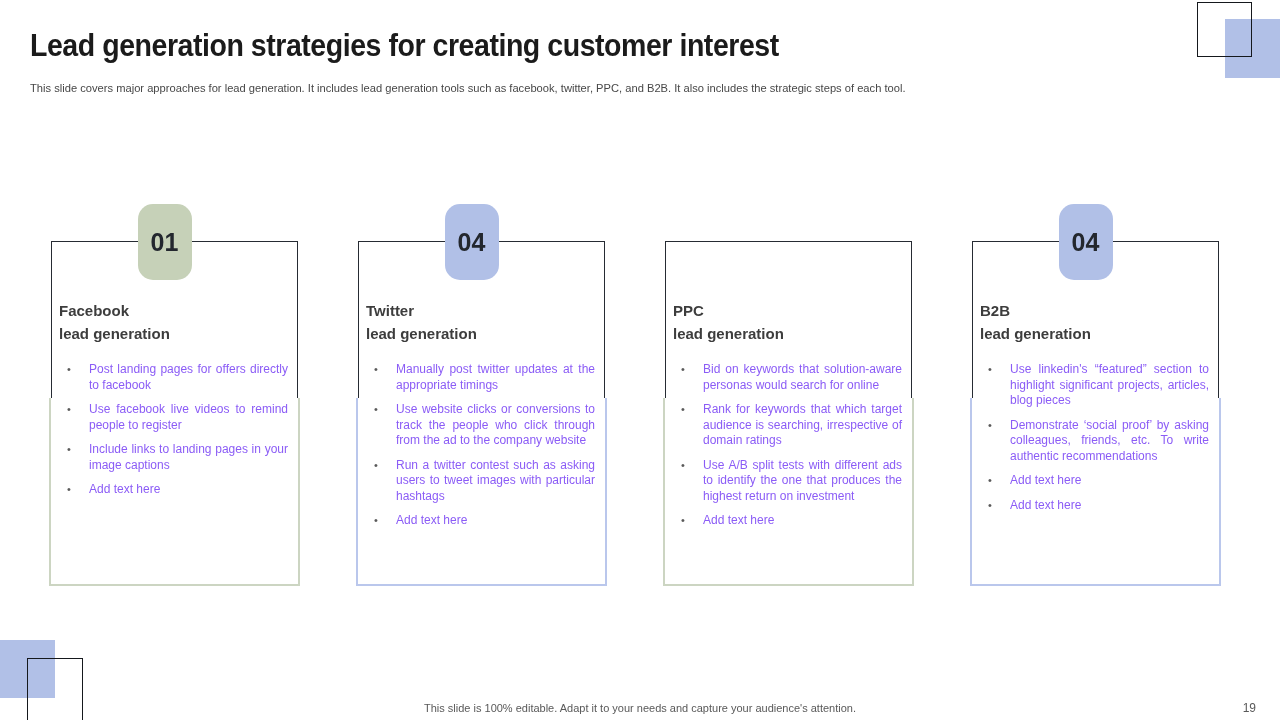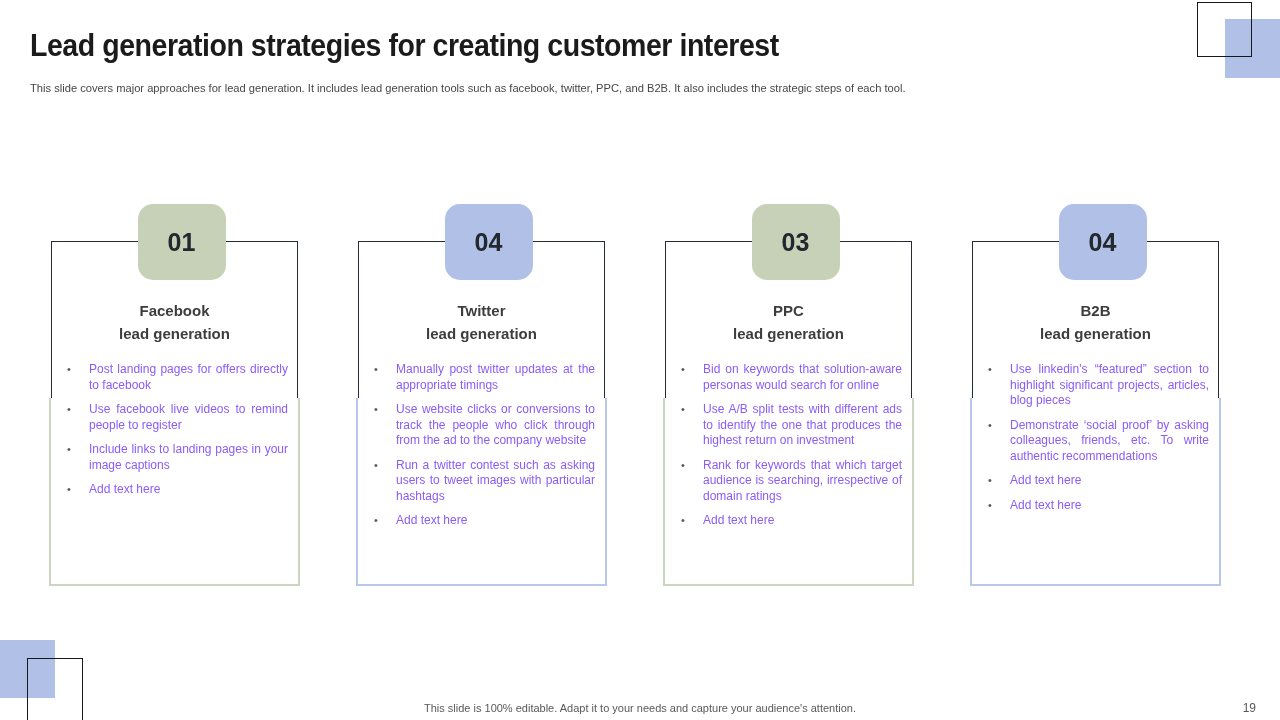--- a/index.html
+++ b/index.html
@@ -50,30 +50,30 @@
     position:absolute; top:0; left:0; right:0; height:157px;
     border:1px solid var(--dark-border); border-bottom:none;
   }
   .frame-bottom {
     position:absolute; top:157px; left:-2px; right:-2px; bottom:-3px;
     border:2px solid var(--frame); border-top:none;
   }
 
   .badge {
     position:absolute; top:-37px; left:50%; margin-left:-37px;
-    width:88px; height:76px; border-radius:15px;
+    width:54px; height:76px; border-radius:15px;
     background:var(--badge);
     display:flex; align-items:center; justify-content:center;
     font-size:25px; font-weight:700; color:#23272e; z-index:4;
   }
 
   .card-title {
     position:relative; z-index:1;
     margin:58px 8px 0;
-    text-align:center;
+    text-align:left;
     font-size:15px; font-weight:700; color:#3d3d3d; line-height:23px;
   }
 
   .bullets { position:relative; z-index:1; list-style:none; margin:17px 4px 0 0; }
   .bullets li {
     position:relative;
     padding:0 6px 0 38px;
     margin-bottom:9px;
     font-size:12px; line-height:15.5px; color:#8b5cf6;
     text-align:justify;
@@ -129,26 +129,25 @@
       <li>Manually post twitter updates at the appropriate timings</li>
       <li>Use website clicks or conversions to track the people who click through from the ad to the company website</li>
       <li>Run a twitter contest such as asking users to tweet images with particular hashtags</li>
       <li>Add text here</li>
     </ul>
   </section>
 
   <section class="card card--green">
     <div class="frame-top"></div>
     <div class="frame-bottom"></div>
-    <div class="badge">03</div>
     <h2 class="card-title"><span>PPC</span><br><span>lead generation</span></h2>
     <ul class="bullets">
       <li>Bid on keywords that solution-aware personas would search for online</li>
+      <li>Rank for keywords that which target audience is searching, irrespective of domain ratings</li>
       <li>Use A/B split tests with different ads to identify the one that produces the highest return on investment</li>
-      <li>Rank for keywords that which target audience is searching, irrespective of domain ratings</li>
       <li>Add text here</li>
     </ul>
   </section>
 
   <section class="card card--blue">
     <div class="frame-top"></div>
     <div class="frame-bottom"></div>
     <div class="badge">04</div>
     <h2 class="card-title"><span>B2B</span><br><span>lead generation</span></h2>
     <ul class="bullets">

